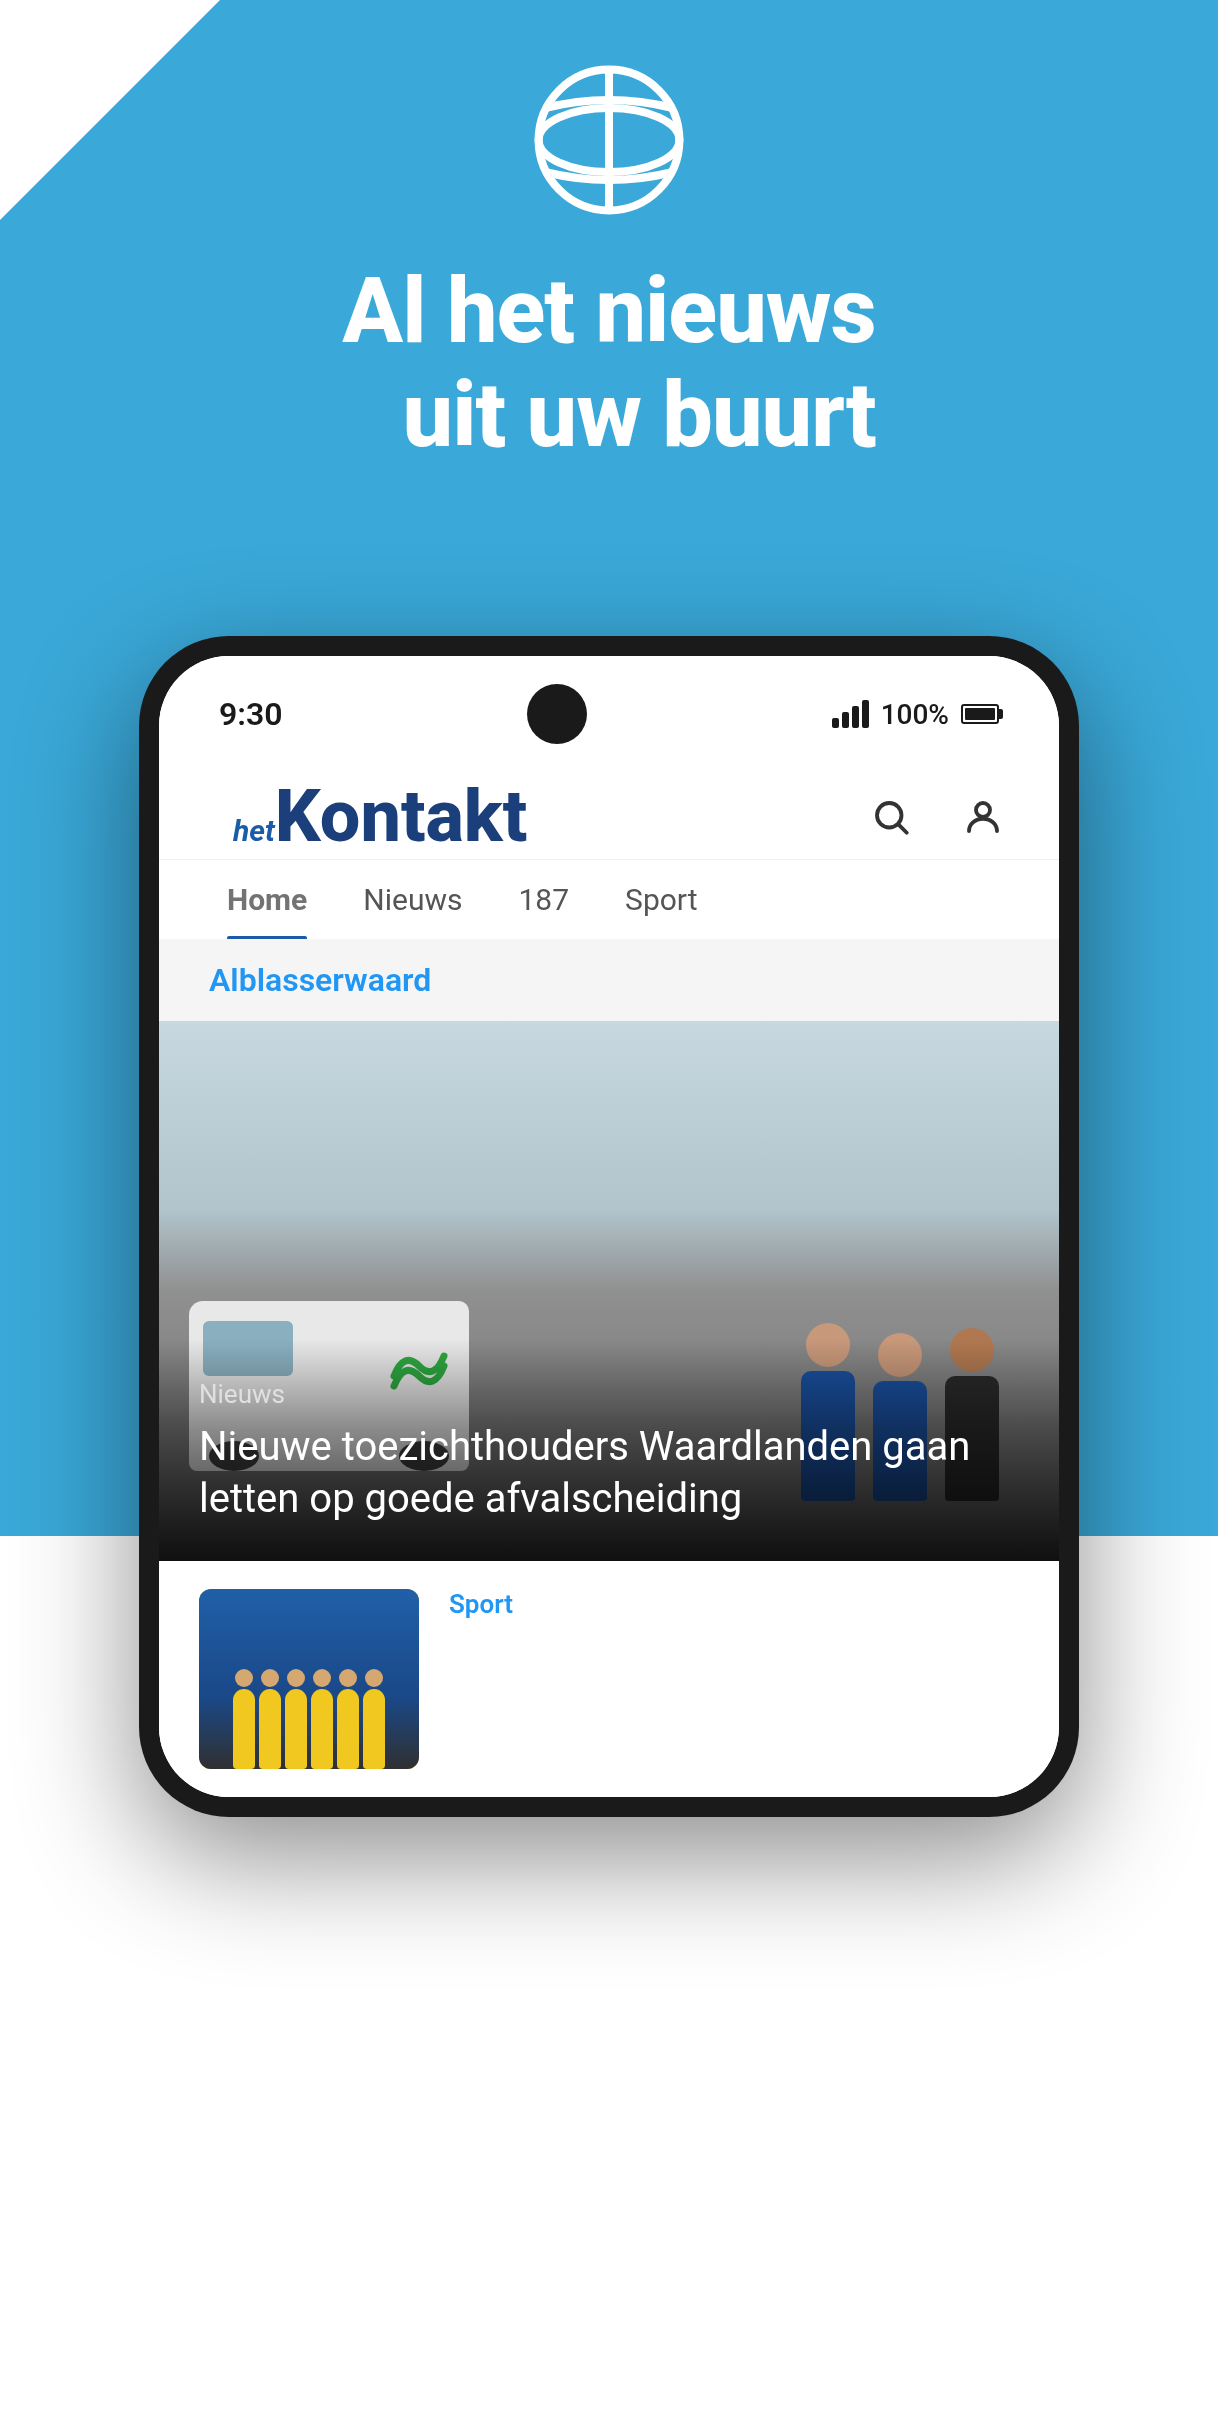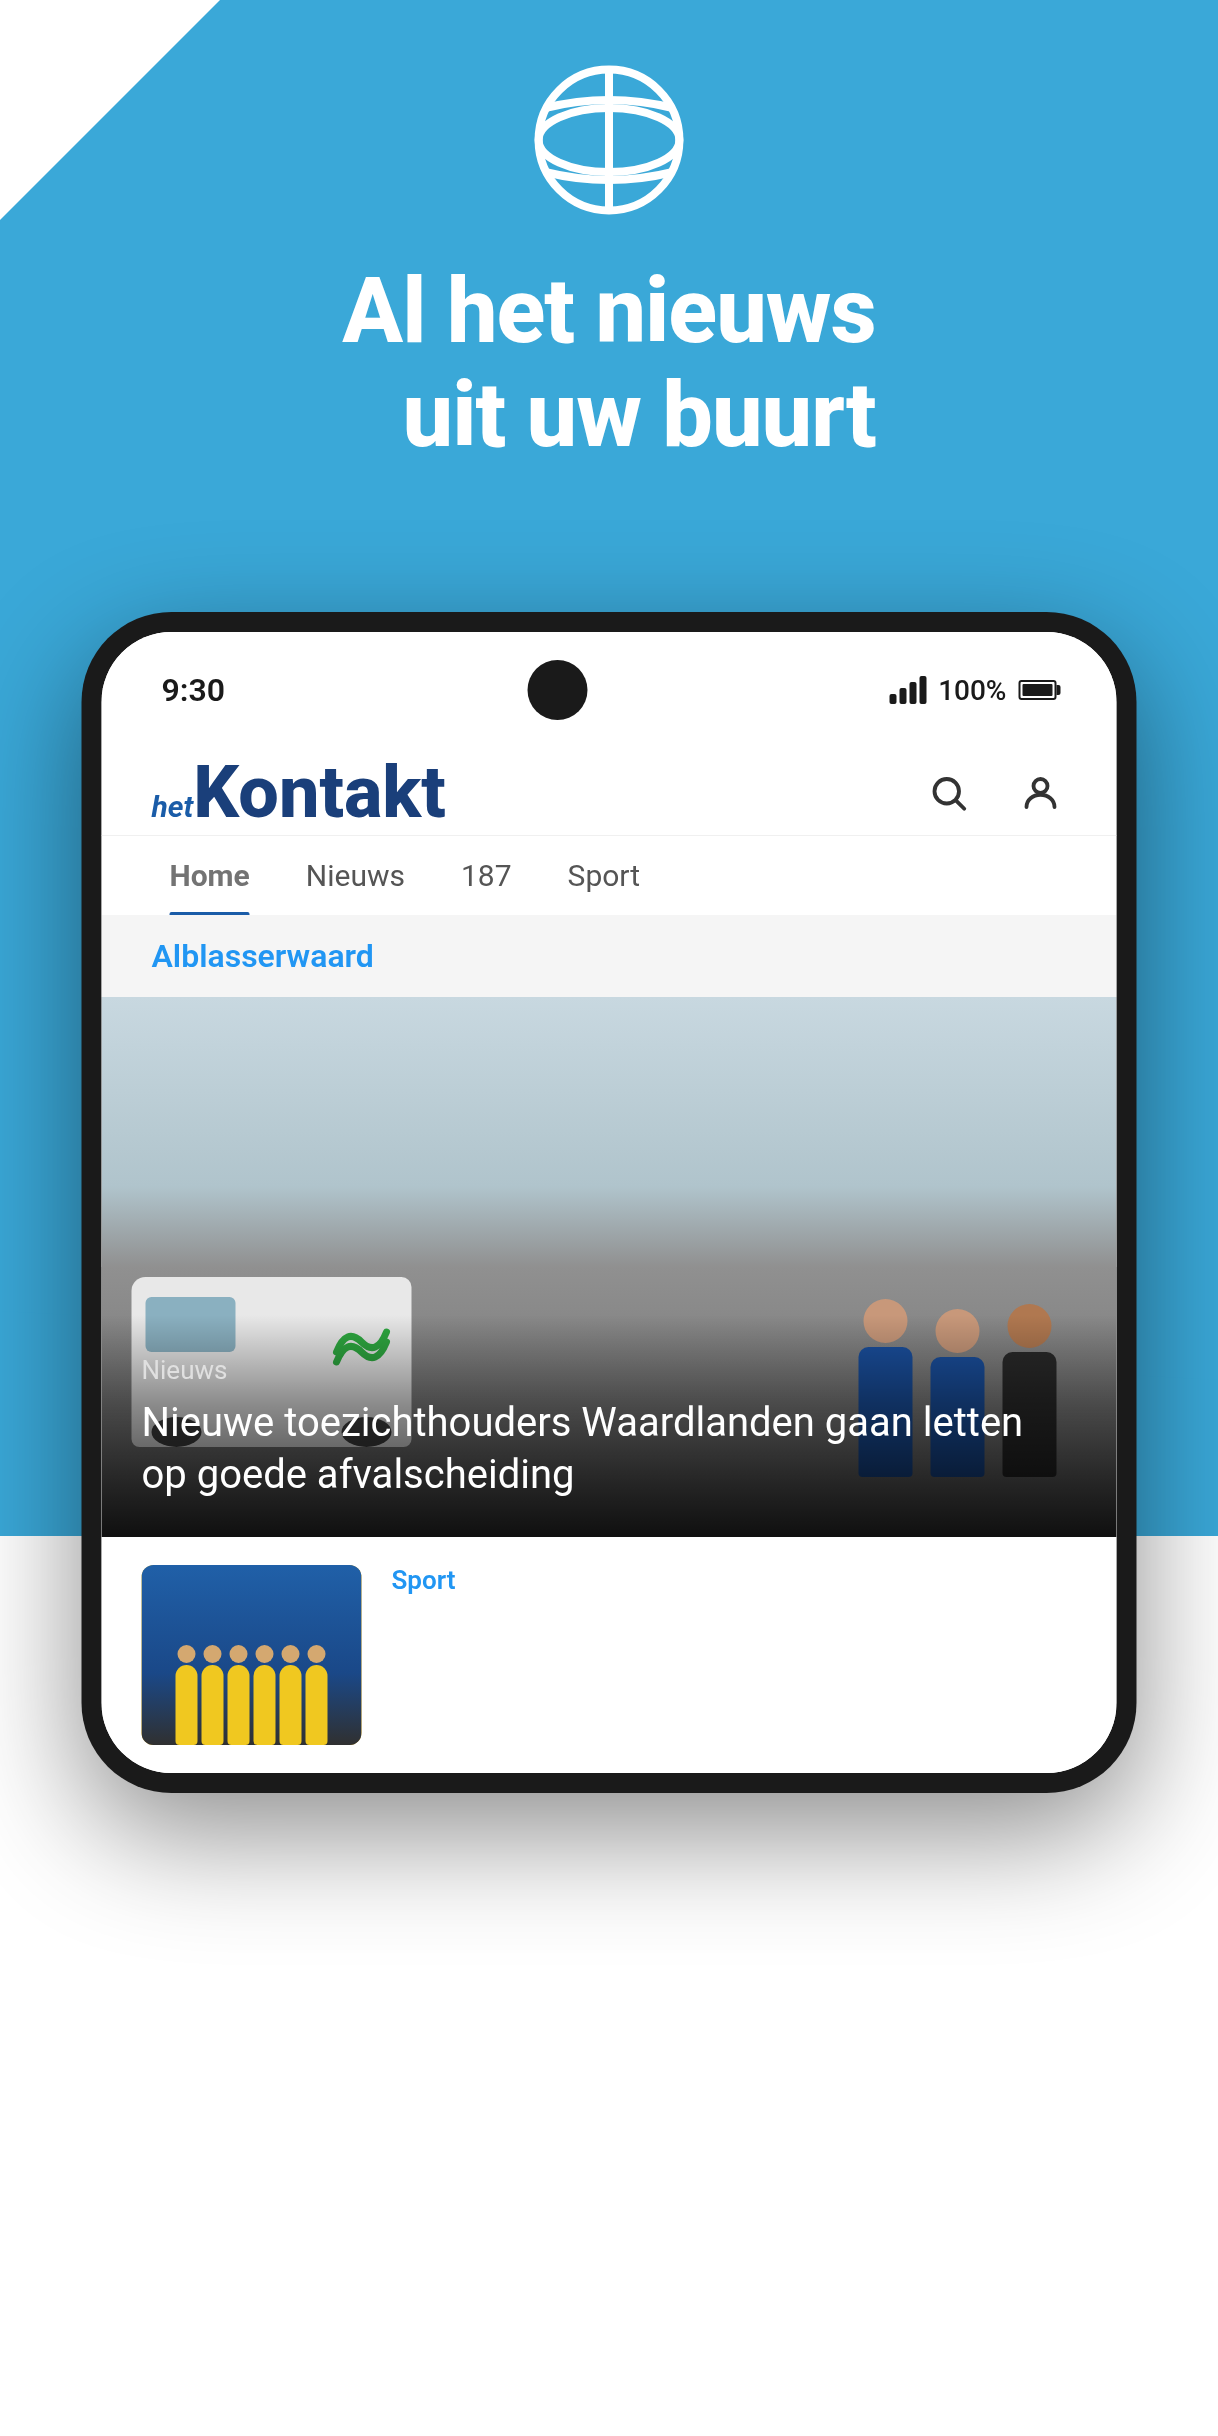--- a/index.html
+++ b/index.html
@@ -54,24 +54,24 @@
       font-size: 90px;
       font-weight: 800;
       text-align: right;
       line-height: 1.15;
       letter-spacing: -1px;
     }
 
     
     .phone-wrap {
       position: absolute;
-      top: 612px;
+      top: 636px;
       left: 50%;
       transform: translateX(-50%);
-      width: 1055px;
+      width: 940px;
     }
 
     .phone {
       background: #1a1a1a;
       border-radius: 90px;
       padding: 20px;
       box-shadow: 0 40px 120px rgba(0,0,0,0.45);
       position: relative;
     }
 
@@ -171,20 +171,21 @@
     .app-logo {
       display: flex;
       align-items: baseline;
     }
 
     .logo-het {
       font-size: 30px;
       font-weight: 700;
       color: #1a5ca8;
       font-style: italic;
+      margin-left: 24px;
     }
 
     .logo-kontakt {
       font-size: 72px;
       font-weight: 800;
       color: #1a3f7a;
     }
 
     .header-icons {
       display: flex;

